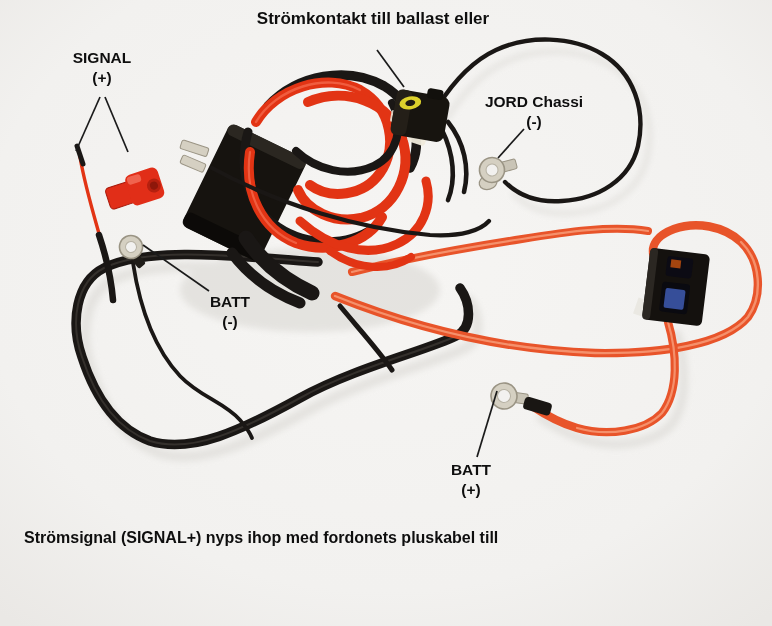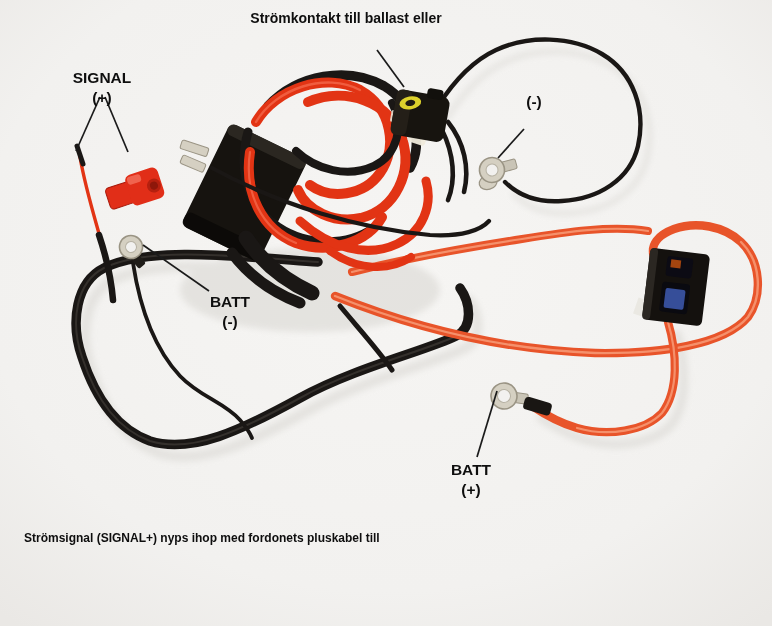--- a/index.html
+++ b/index.html
@@ -7,25 +7,25 @@
     position:relative;width:772px;height:626px;overflow:hidden;
     background:var(--photo-background,#f2f1ef);
     font-family:"Liberation Sans",sans-serif;
   }
   .stage svg{position:absolute;left:0;top:0;}
   .ann{
     position:absolute;color:var(--text,#0e0e0e);font-weight:700;
     text-align:center;white-space:nowrap;transform:translateX(-50%);
     line-height:1.25;
   }
-  .ann-top{font-size:14px;line-height:21px;}
+  .ann-top{font-size:17px;line-height:21px;margin-left:27px;}
   .ann-side{font-size:15.5px;line-height:20px;}
   .caption{
     position:absolute;color:var(--text,#0e0e0e);font-weight:700;
-    font-size:12px;line-height:22px;text-align:left;white-space:nowrap;
+    font-size:16px;line-height:22px;text-align:left;white-space:nowrap;
   }
 </style>
 </head>
 <body>
 
 <div class="stage">
 
   <svg width="772" height="626" viewBox="0 0 772 626">
     <defs>
       <filter id="soft" x="-30%" y="-30%" width="160%" height="160%">
@@ -163,26 +163,27 @@
       <line x1="524" y1="129" x2="498" y2="158"></line>
       <line x1="209" y1="291" x2="143" y2="245"></line>
       <line x1="477" y1="457" x2="497" y2="391"></line>
     </g>
   </svg>
 
   <div class="ann ann-top" style="left:346px;top:8px;">
     <div>Strömkontakt till ballast eller</div>
   </div>
 
-  <div class="ann ann-side" style="left:102px;top:68px;">
+  <div class="ann ann-side" style="left:102px;top:48px;">
     <div>SIGNAL</div>
     <div>(+)</div>
   </div>
 
   <div class="ann ann-side" style="left:534px;top:92px;">
+    <div>JORD Chassi</div>
     <div>(-)</div>
   </div>
 
   <div class="ann ann-side" style="left:230px;top:292px;">
     <div>BATT</div>
     <div>(-)</div>
   </div>
 
   <div class="ann ann-side" style="left:471px;top:460px;">
     <div>BATT</div>

